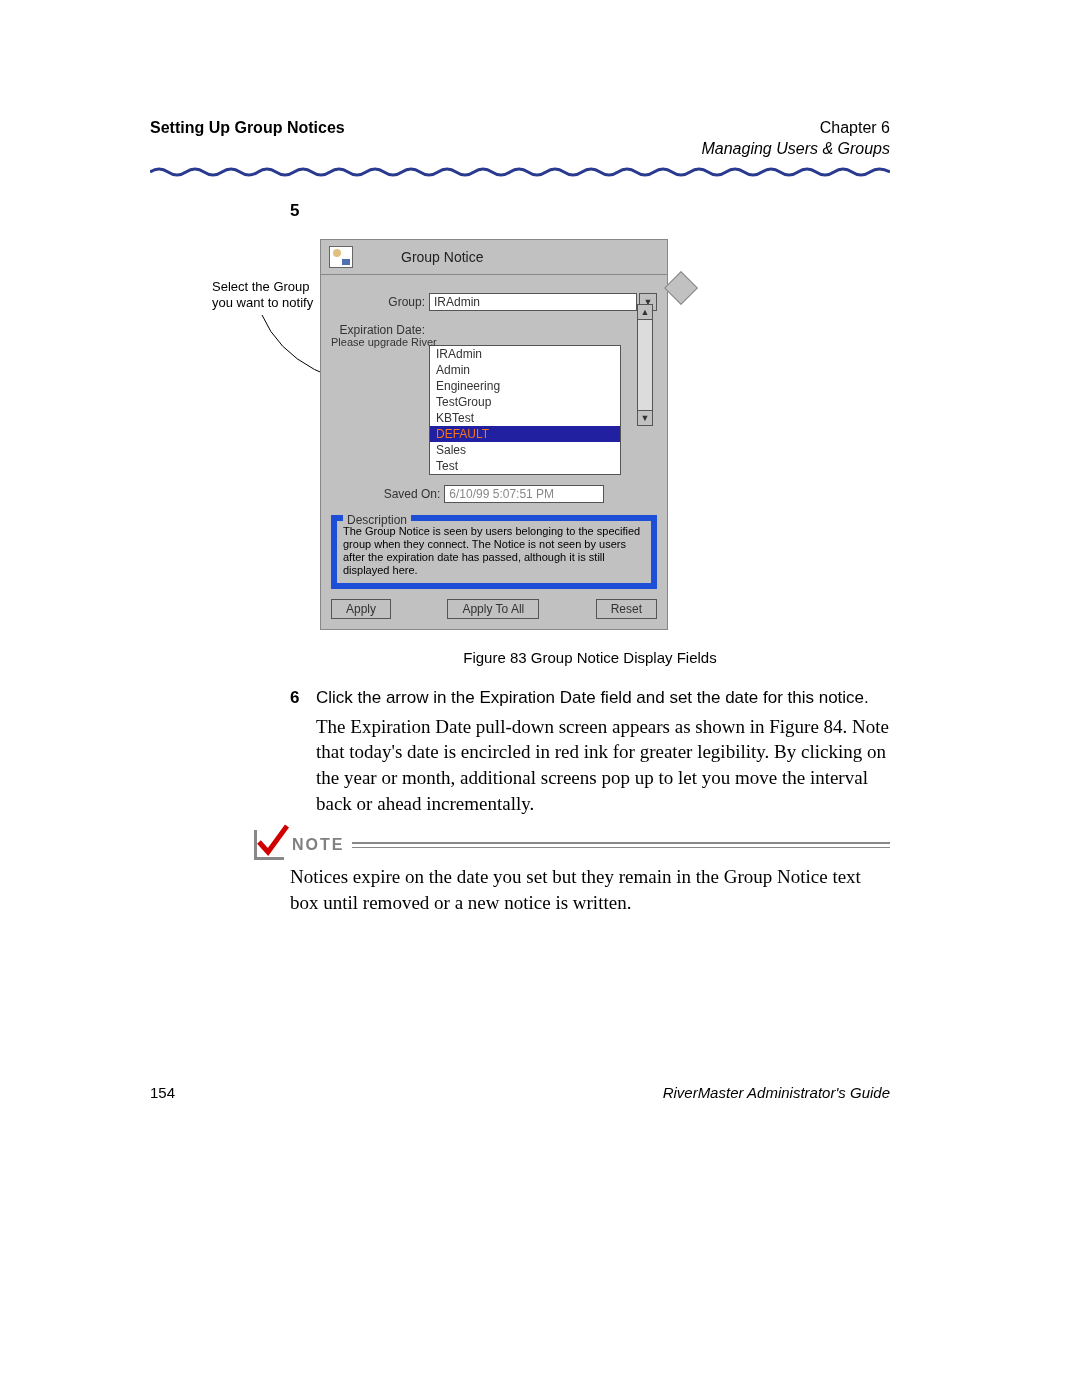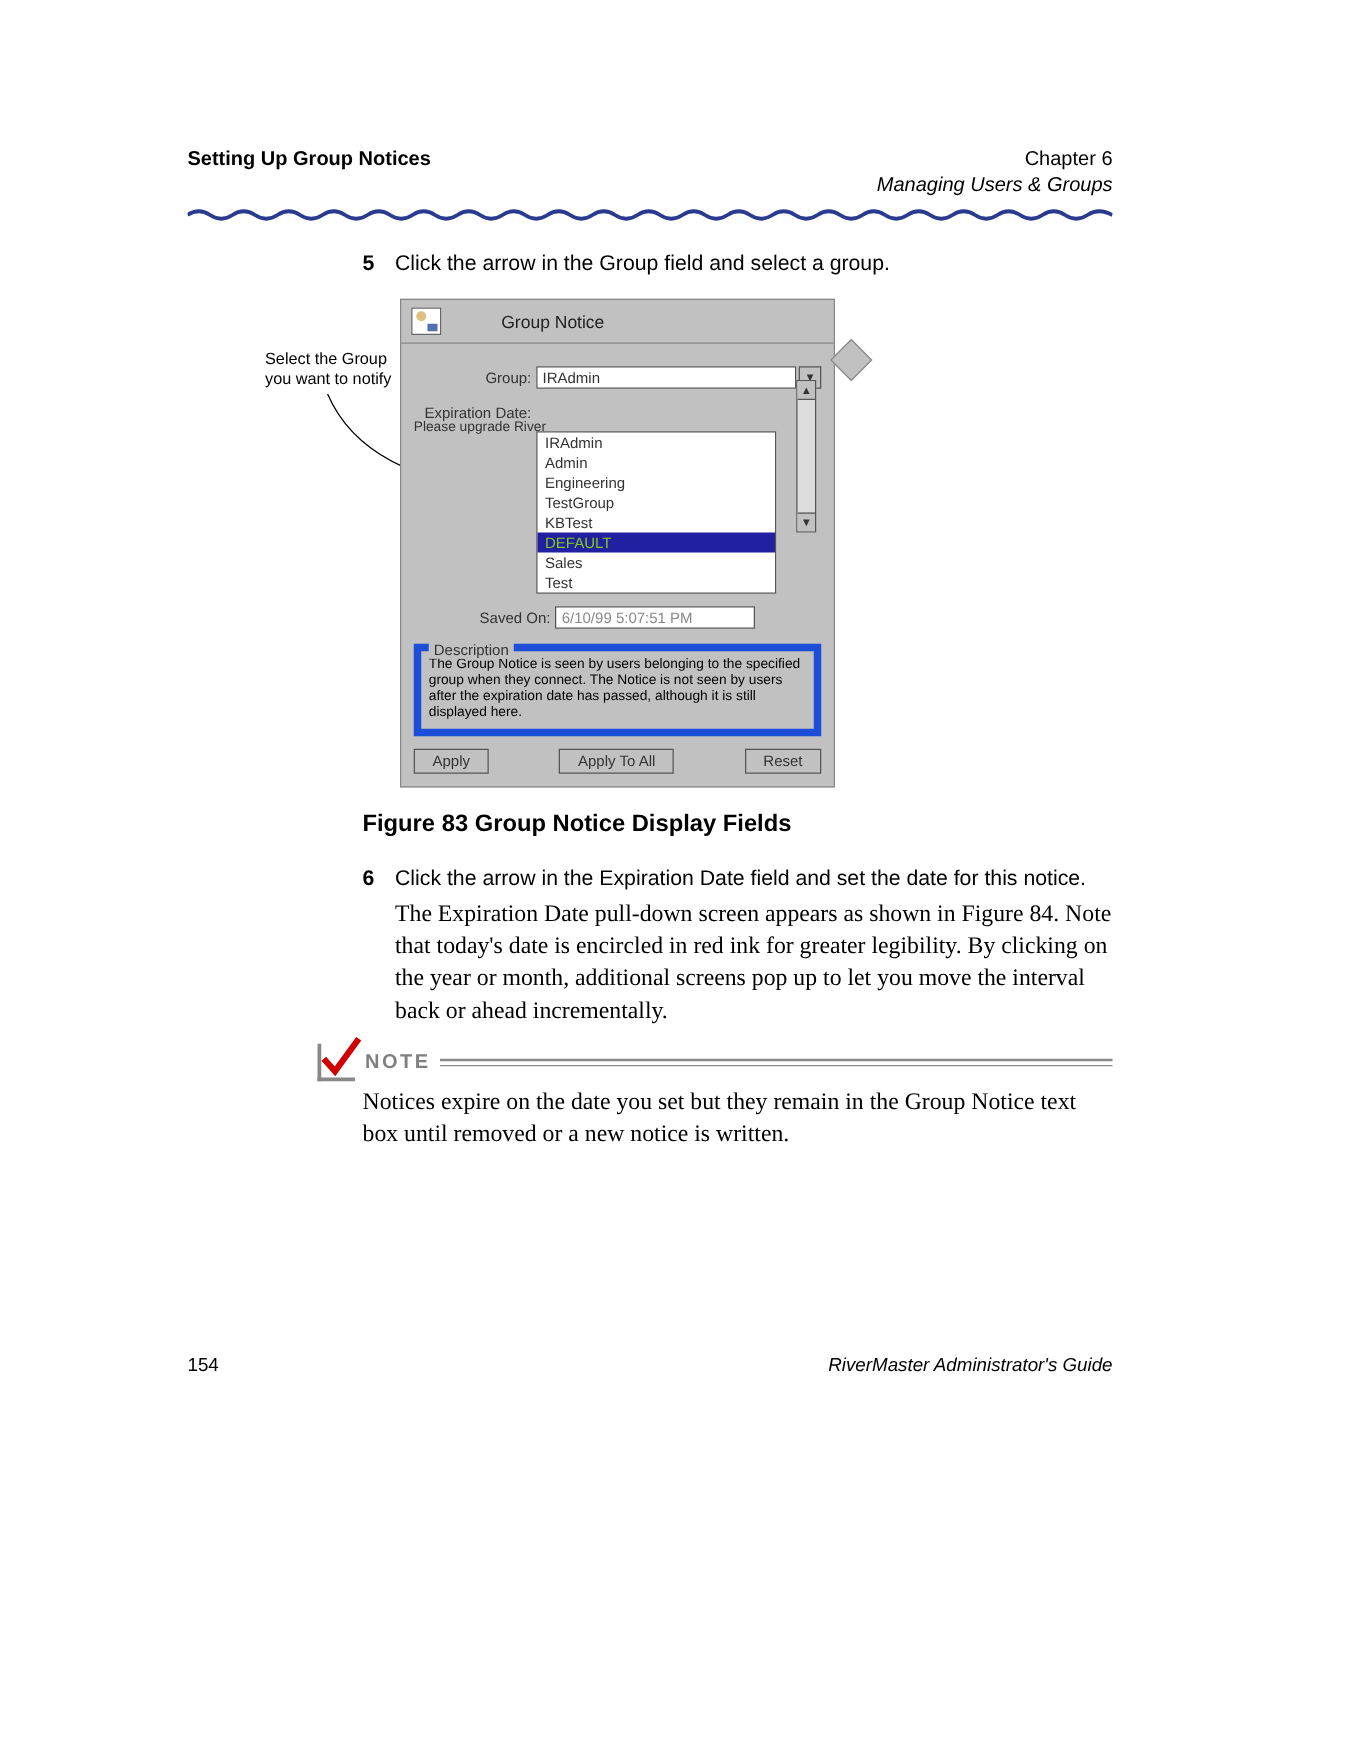--- a/index.html
+++ b/index.html
@@ -127,21 +127,21 @@
     font-size: 9px;
   }
   .dropdown-list {
     background: #fff;
     border: 1px solid #555;
     margin-left: 98px;
     width: 190px;
     font-size: 12px;
   }
   .dd-item { padding: 1px 6px; }
-  .dd-item.sel { background: #2020a0; color: #84cc16; }
+  .dd-item.sel { background: #2020a0; color: #f97316; }
   .scroll-col {
     position: absolute;
     right: 14px;
     top: 64px;
     width: 14px;
     height: 120px;
     border: 1px solid #555;
     background: #dcdcdc;
   }
   .scroll-btn {
@@ -167,25 +167,24 @@
   }
   .desc-text { font-size: 11px; line-height: 1.2; color: #000; }
   .btn-row { display: flex; justify-content: space-between; margin-top: 10px; }
   .dlg-btn {
     border: 1px solid #555;
     background: #c1c1c1;
     padding: 2px 14px;
     font-size: 12px;
   }
   .fig-caption {
-    text-align: left;
-    font-family: Arial, Helvetica, sans-serif;
-    font-size: 19px;
+    text-align: center;
+    font-family: Arial, Helvetica, sans-serif;
+    font-size: 15px;
     margin: 40px 0 22px 0;
-    font-weight: bold;
   }
   .note-head {
     display: flex;
     align-items: center;
     margin: 14px 0 4px -36px;
     font-family: Arial, Helvetica, sans-serif;
     letter-spacing: 2px;
     font-size: 16px;
     font-weight: bold;
     color: #808080;
@@ -240,21 +239,20 @@
   </div>
 
   <svg class="wavy-divider" viewBox="0 0 740 12" preserveAspectRatio="none">
     <path d="M0 6 Q 9 0 18 6 T 36 6 T 54 6 T 72 6 T 90 6 T 108 6 T 126 6 T 144 6 T 162 6 T 180 6 T 198 6 T 216 6 T 234 6 T 252 6 T 270 6 T 288 6 T 306 6 T 324 6 T 342 6 T 360 6 T 378 6 T 396 6 T 414 6 T 432 6 T 450 6 T 468 6 T 486 6 T 504 6 T 522 6 T 540 6 T 558 6 T 576 6 T 594 6 T 612 6 T 630 6 T 648 6 T 666 6 T 684 6 T 702 6 T 720 6 T 740 6" stroke="#2a3a8f" stroke-width="3" fill="none"></path>
   </svg>
 
   <div class="content">
 
     <div class="step">
       <div class="num">5</div>
-      <div>Click the arrow in the Group field and select a group.</div>
     </div>
 
     <div class="figure-area">
       <div class="callout">Select the Group you want to notify</div>
 
       <svg class="callout-line" viewBox="0 0 190 90">
         <path d="M10 0 Q 40 70 160 78" stroke="#000" stroke-width="1" fill="none"></path>
         <polygon points="160,78 150,72 150,84" fill="#000"></polygon>
       </svg>
 

